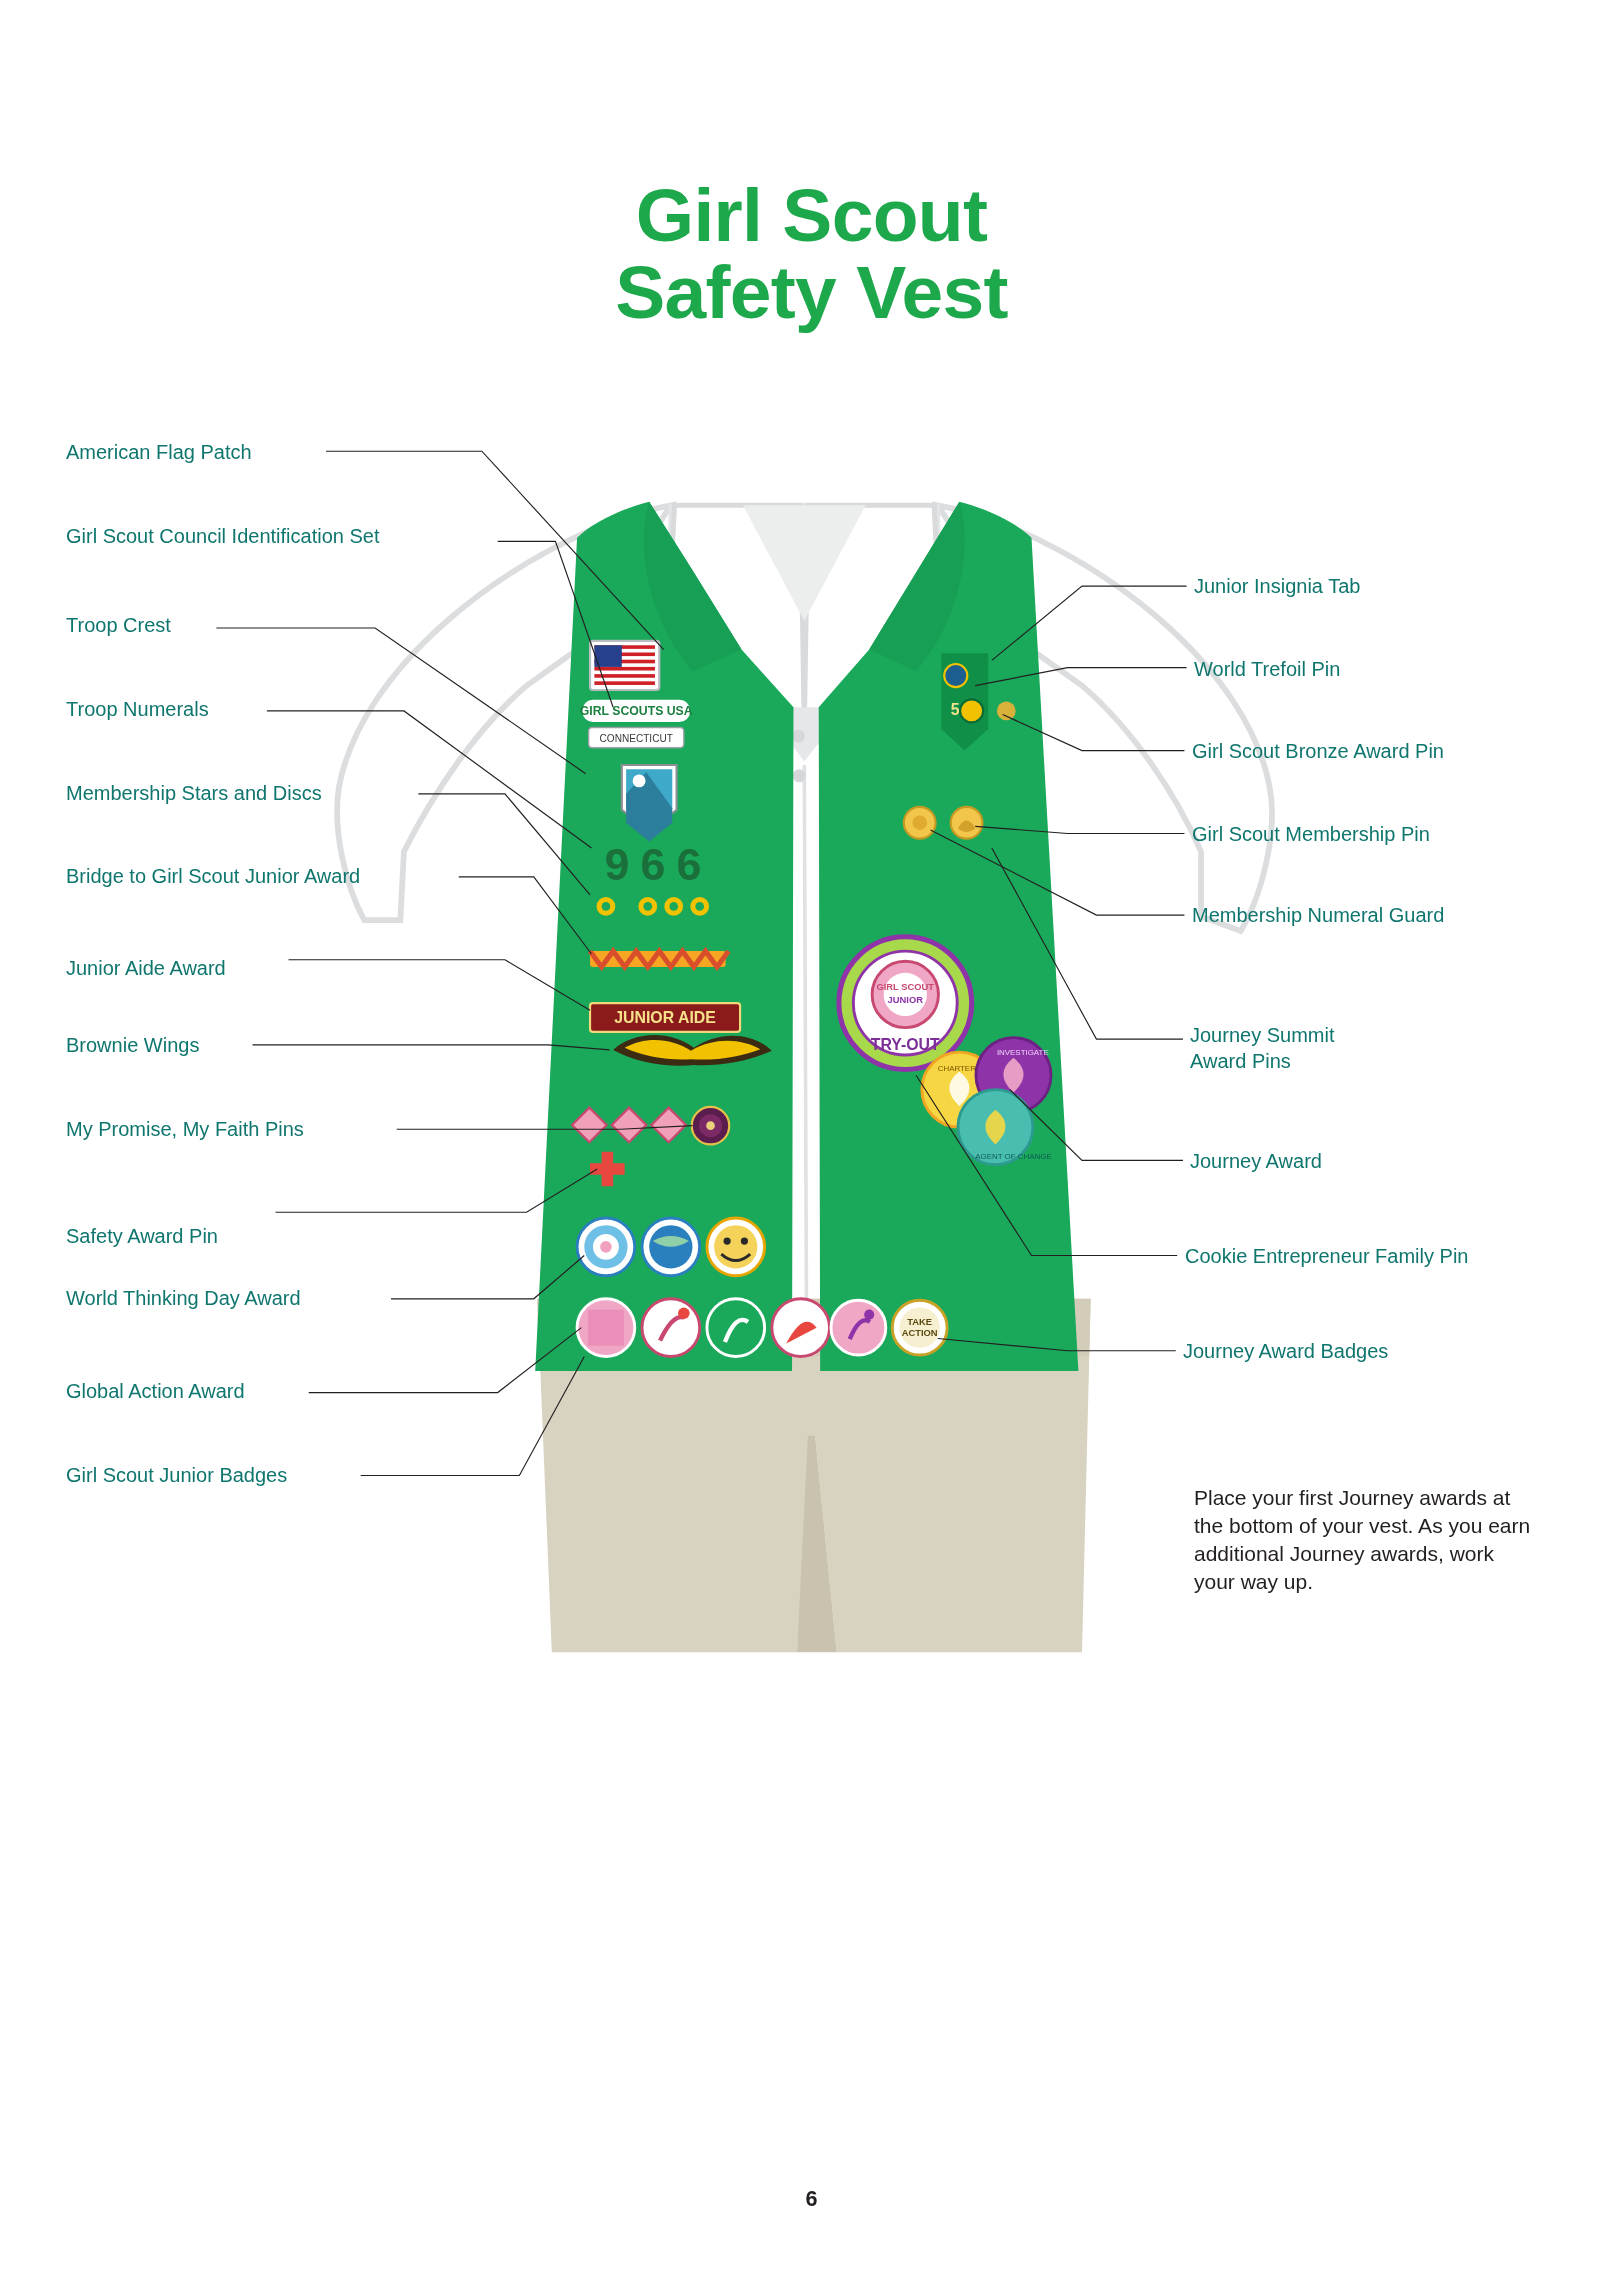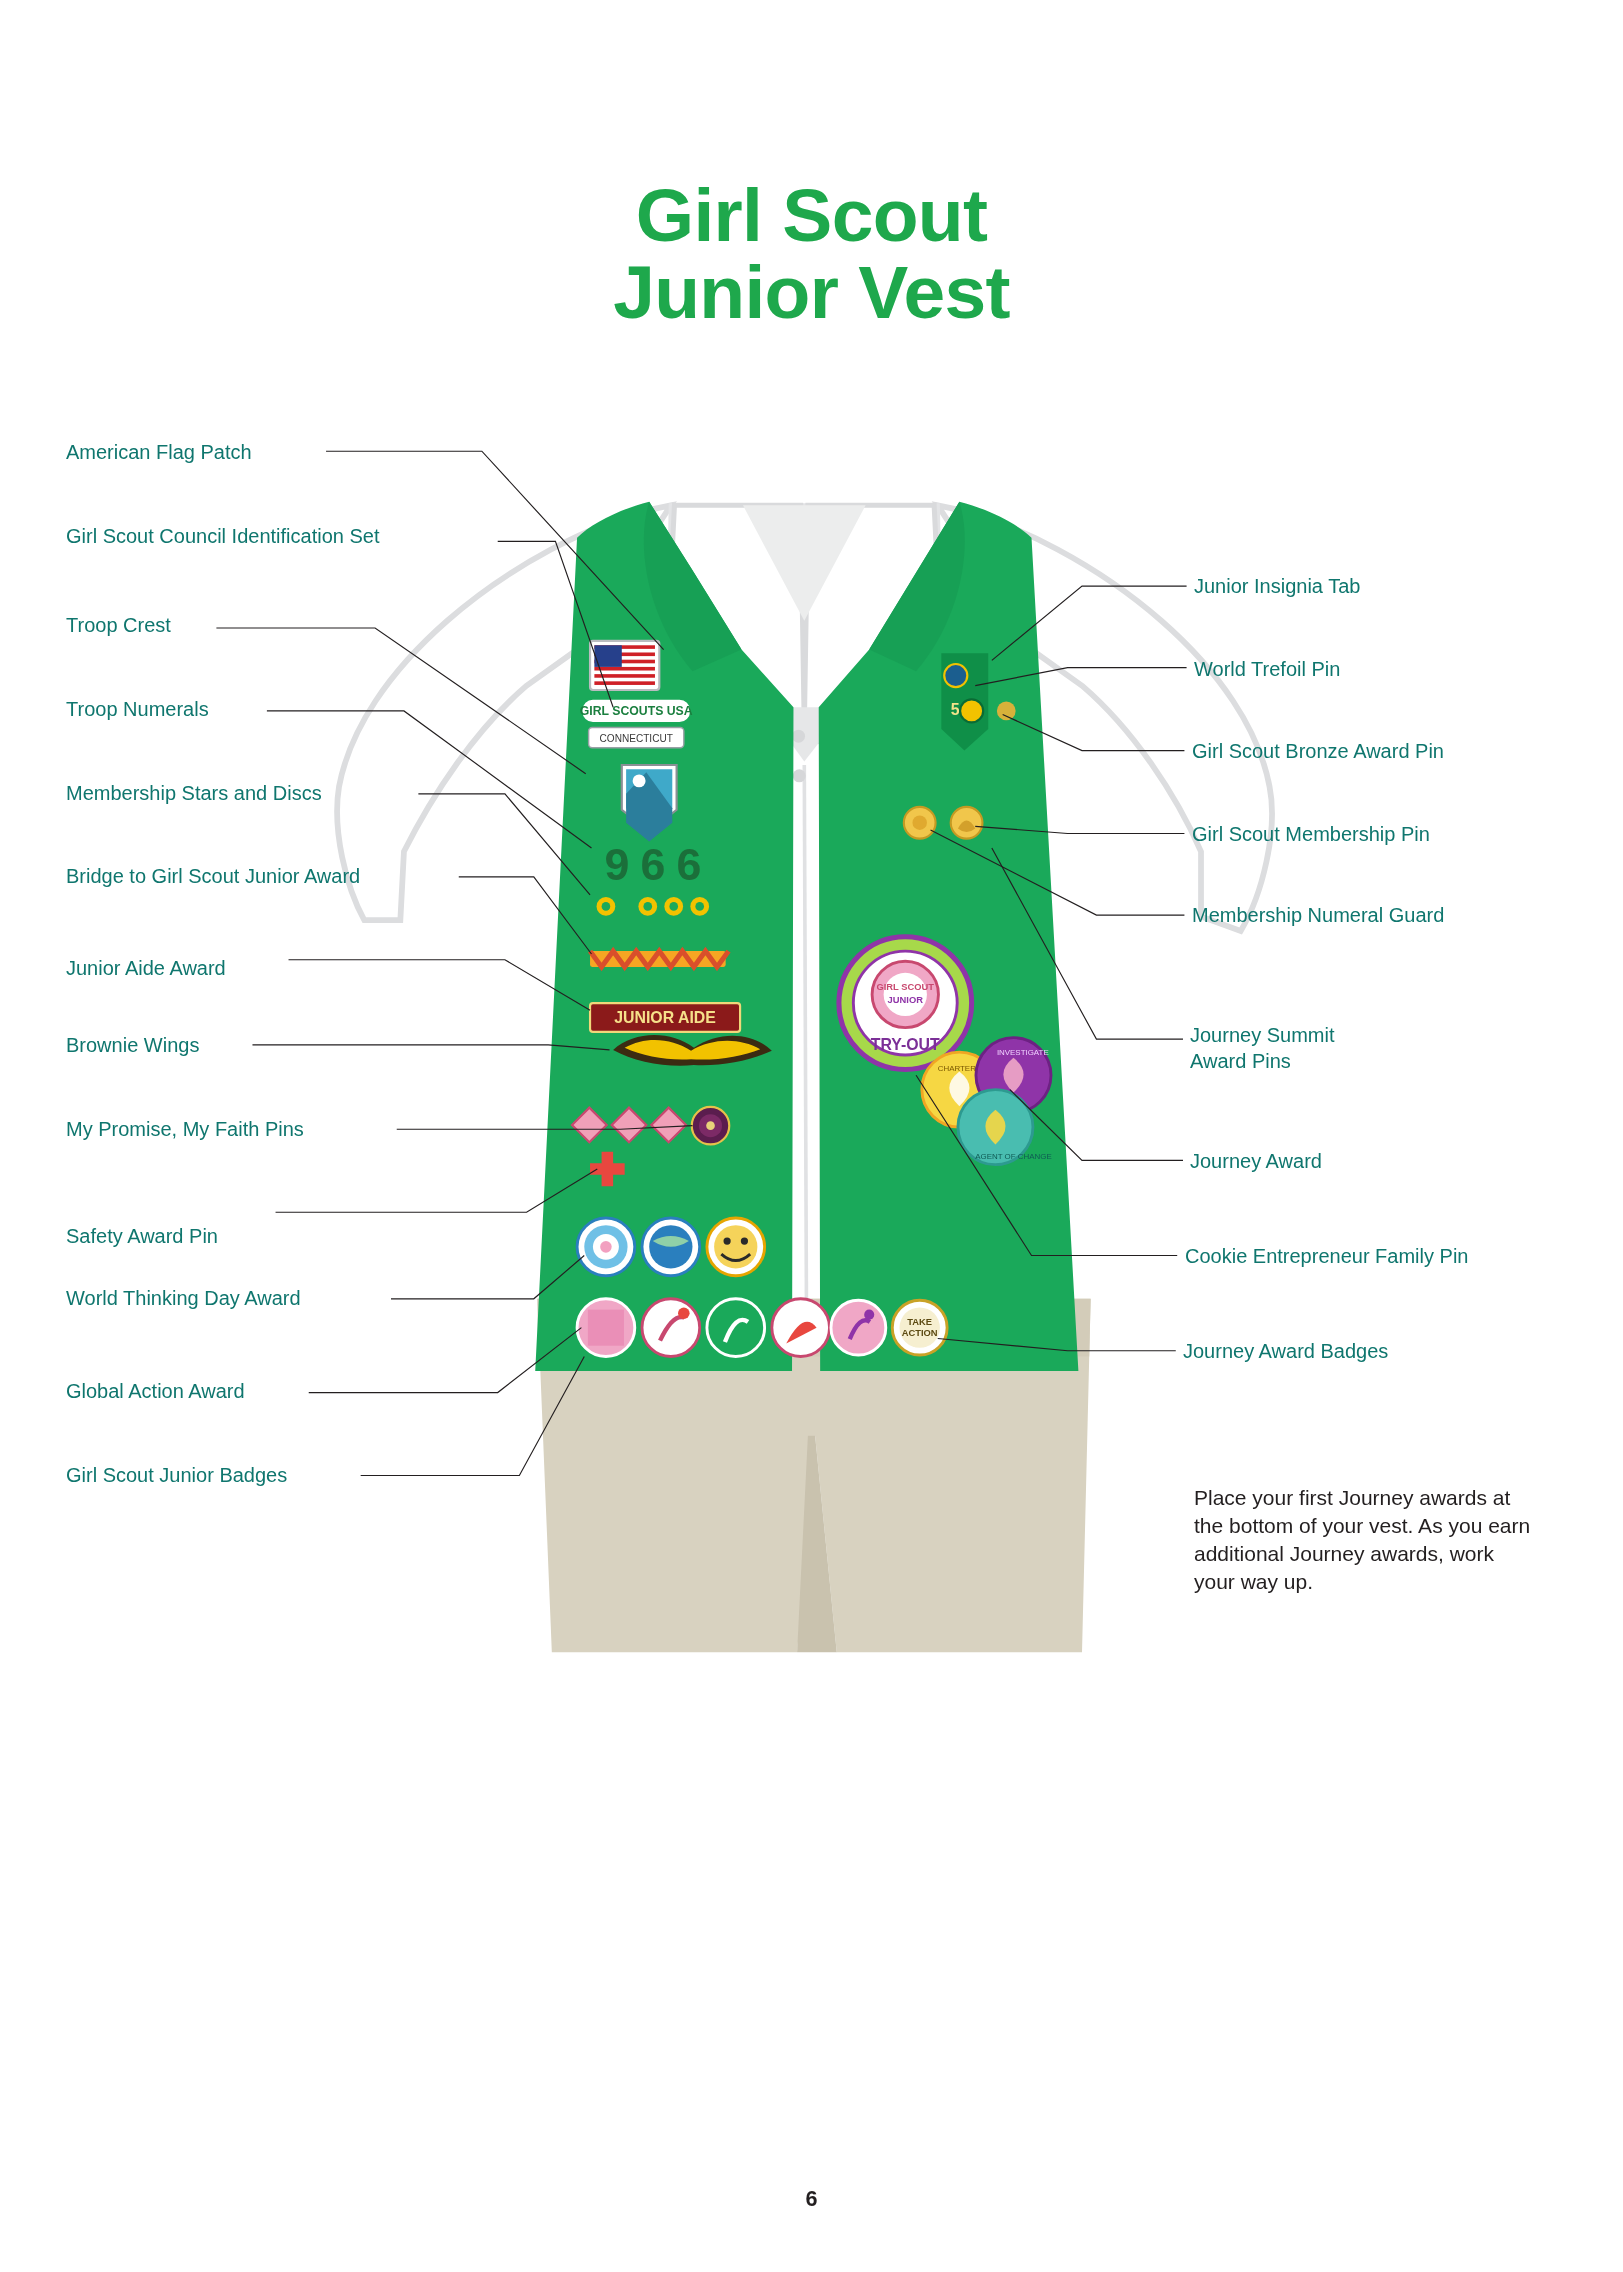--- a/index.html
+++ b/index.html
@@ -72,21 +72,21 @@
   }
   #leaders line, #leaders path { stroke: #231f20; stroke-width: 1.6; fill: none; }
 </style>
 </head>
 <body>
 
 <div id="page">
 
   <div id="title">
     <span>Girl Scout</span>
-    <span class="l2">Junior Vest</span>
+    <span class="l2">Safety Vest</span>
   </div>
 
   <svg id="figure" viewBox="0 0 2250 3150">
     <defs>
       <clipPath id="vestLeftClip">
         <path d="M830 690 L1085 690 L1100 1900 L740 1900 L745 820 Z"></path>
       </clipPath>
       <clipPath id="vestRightClip">
         <path d="M1150 690 L1400 690 L1480 1900 L1135 1900 Z"></path>
       </clipPath>

